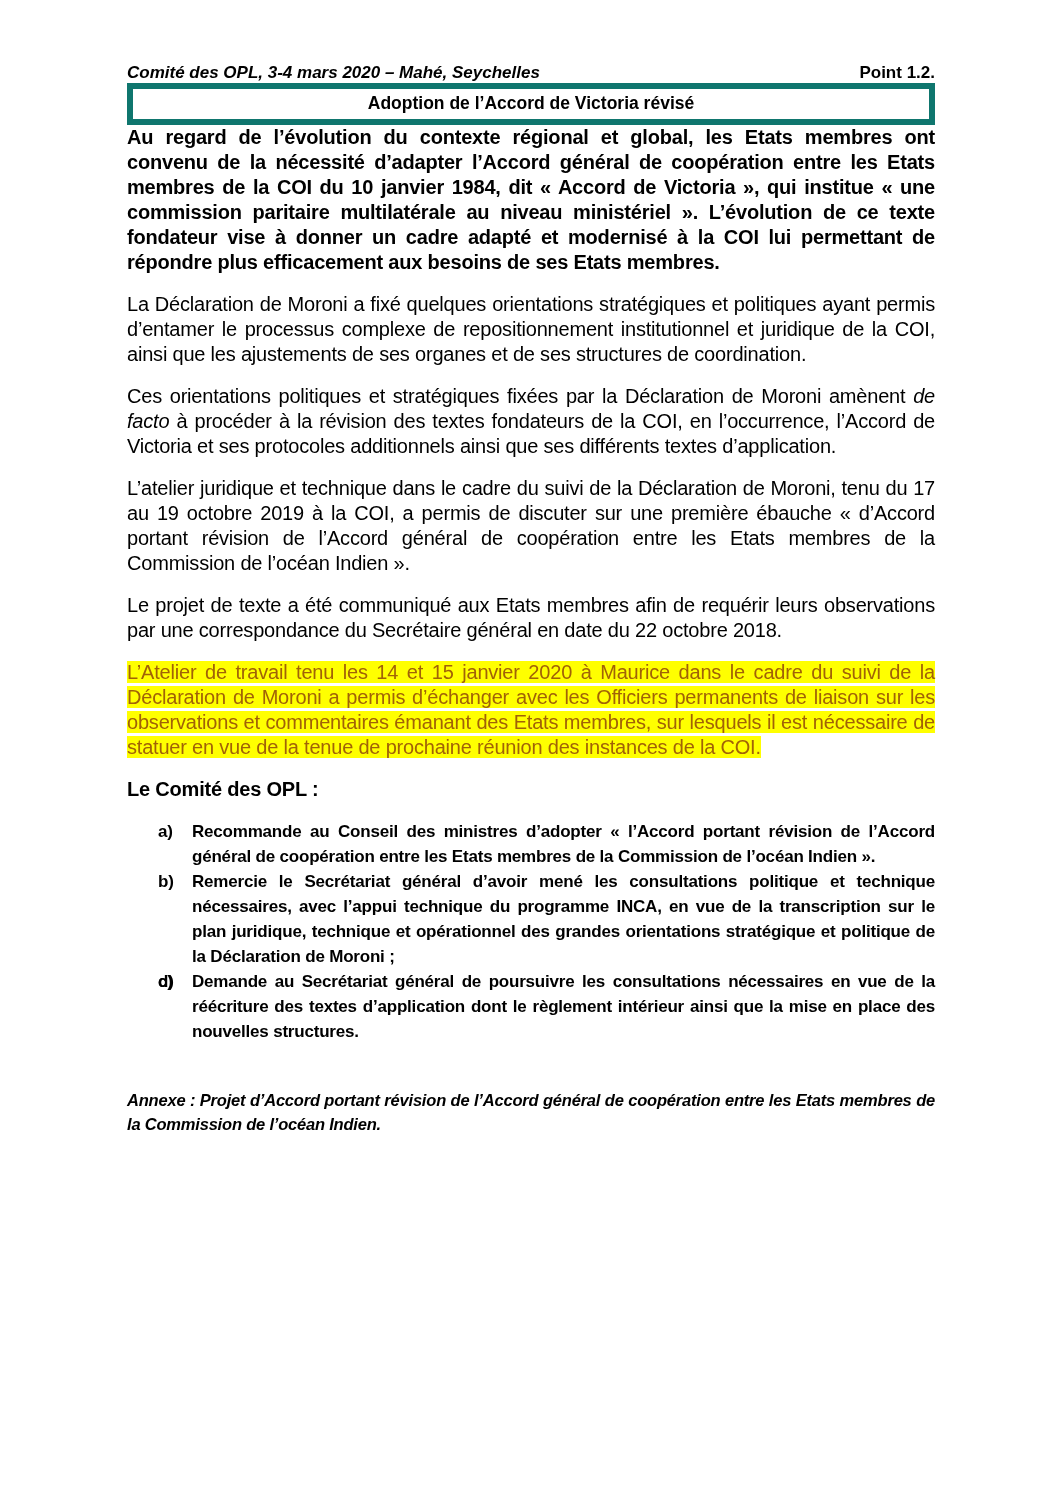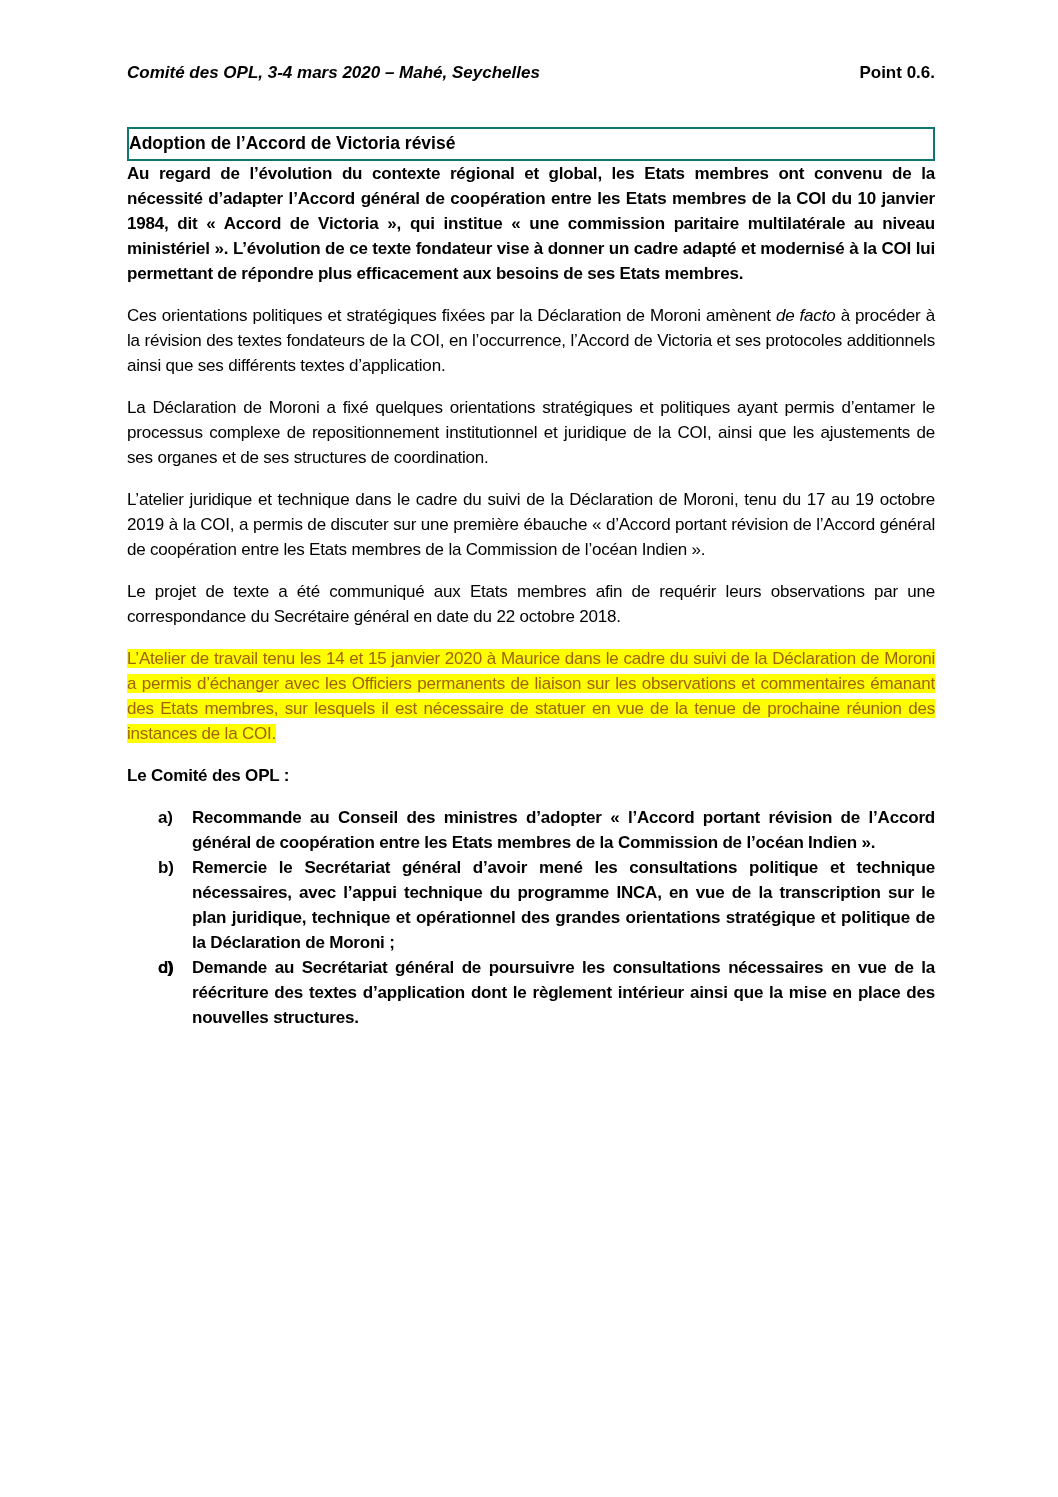--- a/index.html
+++ b/index.html
@@ -24,30 +24,30 @@
     align-items: baseline;
     font-size: 17px;
     font-weight: bold;
     line-height: 21px;
     gap: 48px;
   }
   .header-left { font-style: italic; }
   .header-right { font-style: normal; }
 
   .title-box {
-    margin-top: 44px;
-    border: 2px solid #0f766e;
+    border: 6px solid #0f766e;
+    text-align: center;
     font-weight: bold;
     font-size: 17.5px;
     padding: 4px 0 5px 0;
   }
 
   .doc p {
     margin: 0 0 17px 0;
-    font-size: 17px;
+    font-size: 20px;
     line-height: 25px;
     text-align: justify;
     letter-spacing: -0.2px;
   }
   .first-para { margin-top: 17px; }
   .b { font-weight: bold; }
   mark.hl {
     padding: 0;
     color: #a16207;
   }
@@ -78,32 +78,32 @@
     line-height: 24px !important;
   }
 </style>
 </head>
 <body>
 
 <div class="page doc">
 
   <div class="header">
     <span class="header-left">Comité des OPL, 3-4 mars 2020 – Mahé, Seychelles</span>
-    <span class="header-right">Point 0.6.</span>
+    <span class="header-right">Point 1.2.</span>
   </div>
 
   <div class="title-box">
     <span>Adoption de l’Accord de Victoria révisé</span>
   </div>
 
   <p class="b first-para">Au regard de l’évolution du contexte régional et global, les Etats membres ont convenu de la nécessité d’adapter l’Accord général de coopération entre les Etats membres de la COI du 10 janvier 1984, dit « Accord de Victoria », qui institue « une commission paritaire multilatérale au niveau ministériel ». L’évolution de ce texte fondateur vise à donner un cadre adapté et modernisé à la COI lui permettant de répondre plus efficacement aux besoins de ses Etats membres.</p>
 
+  <p>La Déclaration de Moroni a fixé quelques orientations stratégiques et politiques ayant permis d’entamer le processus complexe de repositionnement institutionnel et juridique de la COI, ainsi que les ajustements de ses organes et de ses structures de coordination.</p>
+
   <p><span>Ces orientations politiques et stratégiques fixées par la Déclaration de Moroni amènent </span><em>de facto</em><span> à procéder à la révision des textes fondateurs de la COI, en l’occurrence, l’Accord de Victoria et ses protocoles additionnels ainsi que ses différents textes d’application.</span></p>
-
-  <p>La Déclaration de Moroni a fixé quelques orientations stratégiques et politiques ayant permis d’entamer le processus complexe de repositionnement institutionnel et juridique de la COI, ainsi que les ajustements de ses organes et de ses structures de coordination.</p>
 
   <p>L’atelier juridique et technique dans le cadre du suivi de la Déclaration de Moroni, tenu du 17 au 19 octobre 2019 à la COI, a permis de discuter sur une première ébauche « d’Accord portant révision de l’Accord général de coopération entre les Etats membres de la Commission de l’océan Indien ».</p>
 
   <p>Le projet de texte a été communiqué aux Etats membres afin de requérir leurs observations par une correspondance du Secrétaire général en date du 22 octobre 2018.</p>
 
   <p><mark class="hl" style="background: rgb(255, 255, 0);">L’Atelier de travail tenu les 14 et 15 janvier 2020 à Maurice dans le cadre du suivi de la Déclaration de Moroni a permis d’échanger avec les Officiers permanents de liaison sur les observations et commentaires émanant des Etats membres, sur lesquels il est nécessaire de statuer en vue de la tenue de prochaine réunion des instances de la COI.</mark></p>
 
 
 
   <p class="b">Le Comité des OPL :</p>
@@ -119,14 +119,15 @@
     </div>
     <div class="li">
       <span class="li-marker">c)</span>
     </div>
     <div class="li">
       <span class="li-marker">d)</span>
       <span class="li-text">Demande au Secrétariat général de poursuivre les consultations nécessaires en vue de la réécriture des textes d’application dont le règlement intérieur ainsi que la mise en place des nouvelles structures.</span>
     </div>
   </div>
 
+  <p class="annexe">Annexe : Projet d’Accord portant révision de l’Accord général de coopération entre les Etats membres de la Commission de l’océan Indien.</p>
 
 </div>
 
 </body></html>

